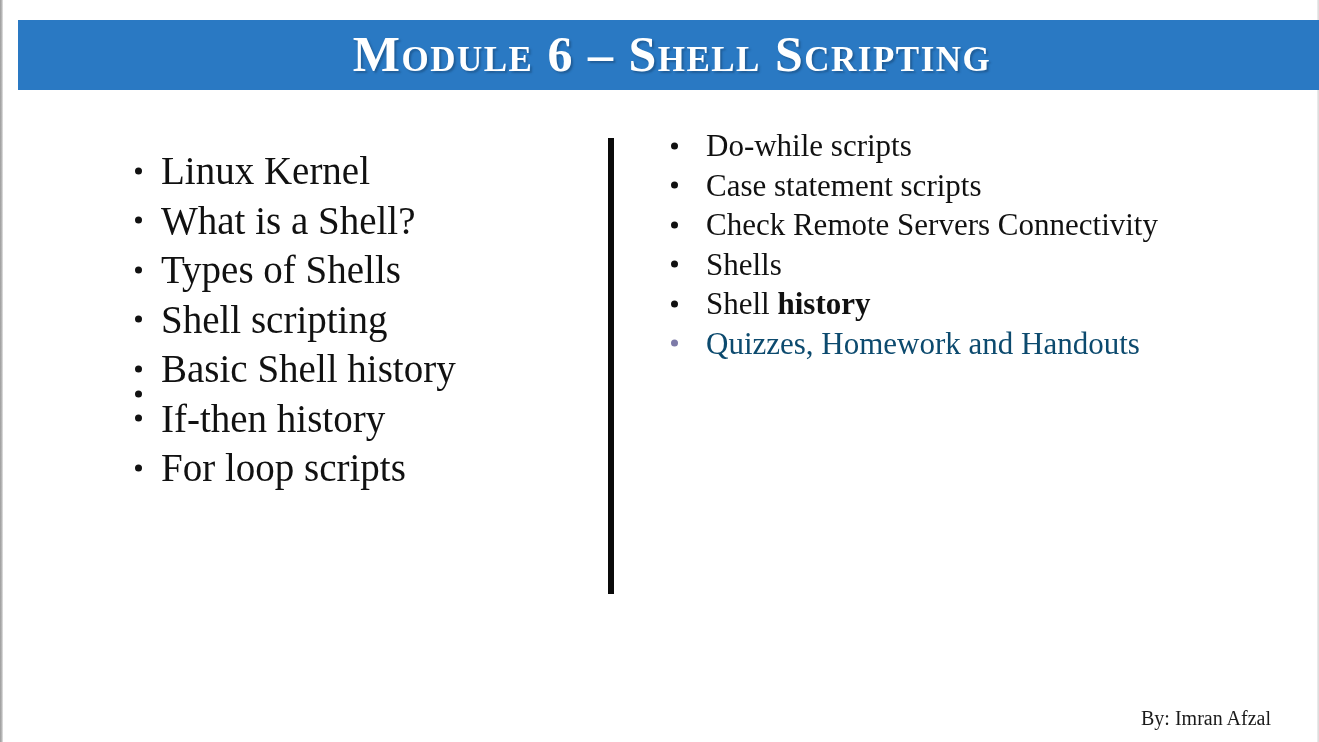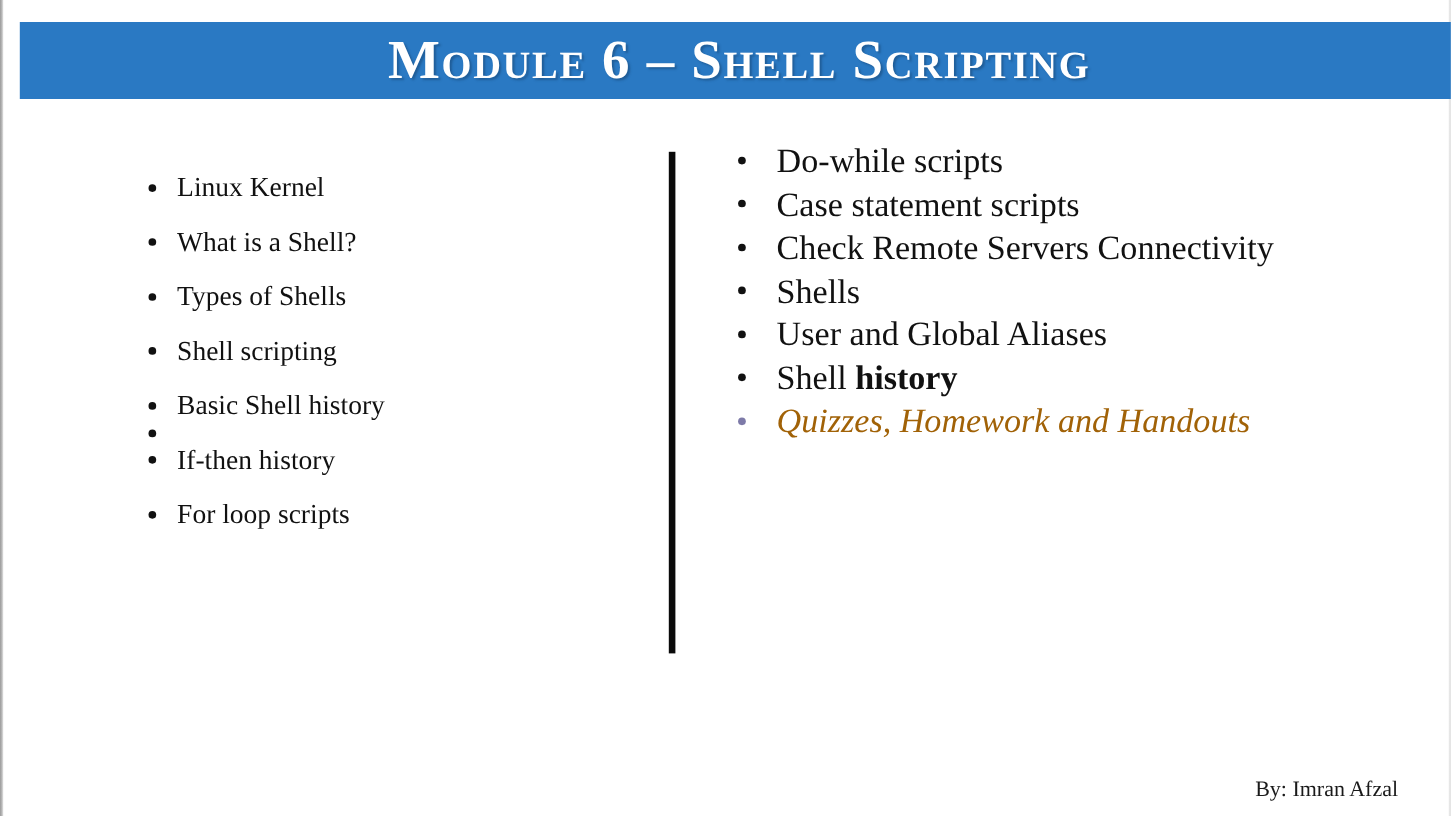--- a/index.html
+++ b/index.html
@@ -93,21 +93,21 @@
   }
   ul.bullets li {
     position: relative;
     color: #111111;
     font-family: "Liberation Serif", "DejaVu Serif", serif;
     white-space: nowrap;
   }
 
   
   .col-left li {
-    font-size: 25px;
+    font-size: 39px;
     line-height: 49.5px;
     padding-left: 29px;
   }
   .col-left li .dot {
     position: absolute;
     left: 3px;
     top: 50%;
     transform: translateY(-50%);
     width: 7px;
     height: 7px;
@@ -126,21 +126,21 @@
     left: 11px;
     top: 50%;
     transform: translateY(-50%);
     width: 7px;
     height: 7px;
     border-radius: 50%;
     background: #111111;
   }
 
   
-  li.accent .label { color: #a16207; font-style: italic; }
+  li.accent .label { color: #0c4a6e; }
   li.accent .dot   { background: #7d7aa8; }
   .bold-part { font-weight: bold; }
 
   
   .credit {
     position: absolute;
     right: 48px;
     bottom: 12px;
     font-family: "Liberation Serif", "DejaVu Serif", serif;
     font-size: 20px;
@@ -211,24 +211,20 @@
       <li>
         <span class="dot"></span>
         <span class="label">Check Remote Servers Connectivity</span>
       </li>
       <li>
         <span class="dot"></span>
         <span class="label">Shells</span>
       </li>
       <li>
         <span class="dot"></span>
-        <span class="label">User and Global Aliases</span>
-      </li>
-      <li>
-        <span class="dot"></span>
         <span class="label"><span>Shell </span><span class="bold-part">history</span></span>
       </li>
       <li class="accent">
         <span class="dot"></span>
         <span class="label">Quizzes, Homework and Handouts</span>
       </li>
     </ul>
   </div>
 
   <div class="credit">By: Imran Afzal</div>

